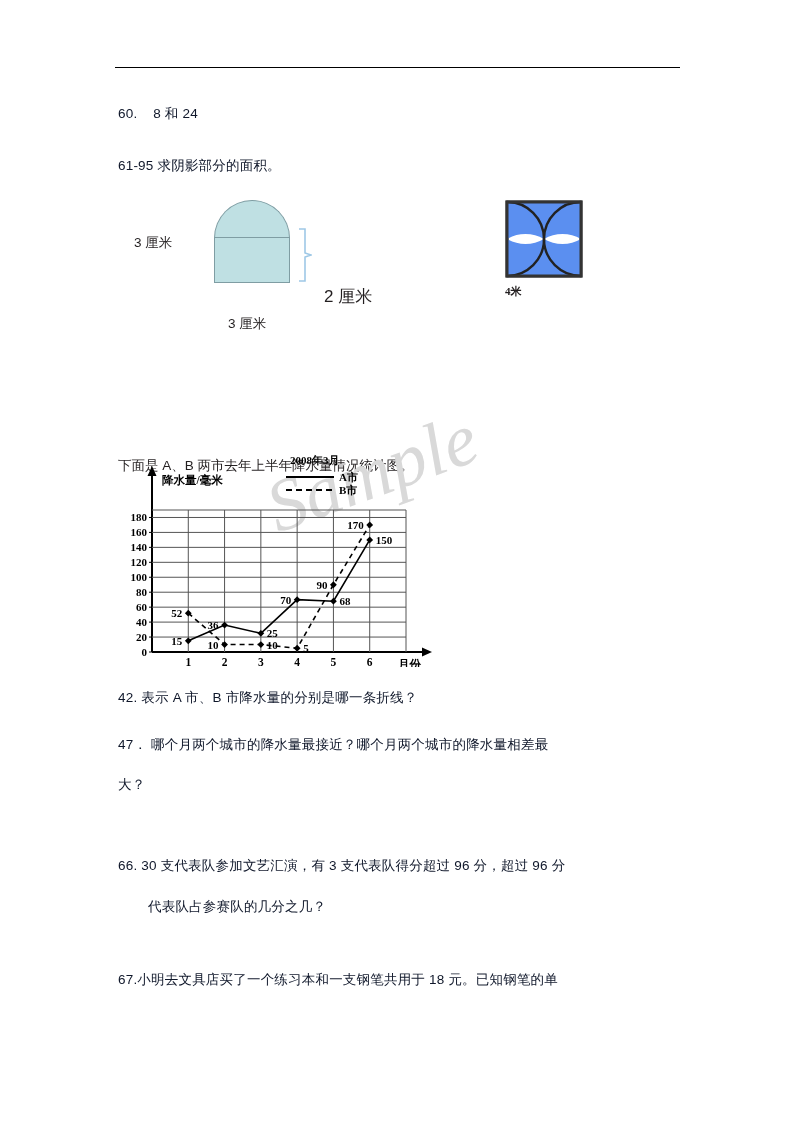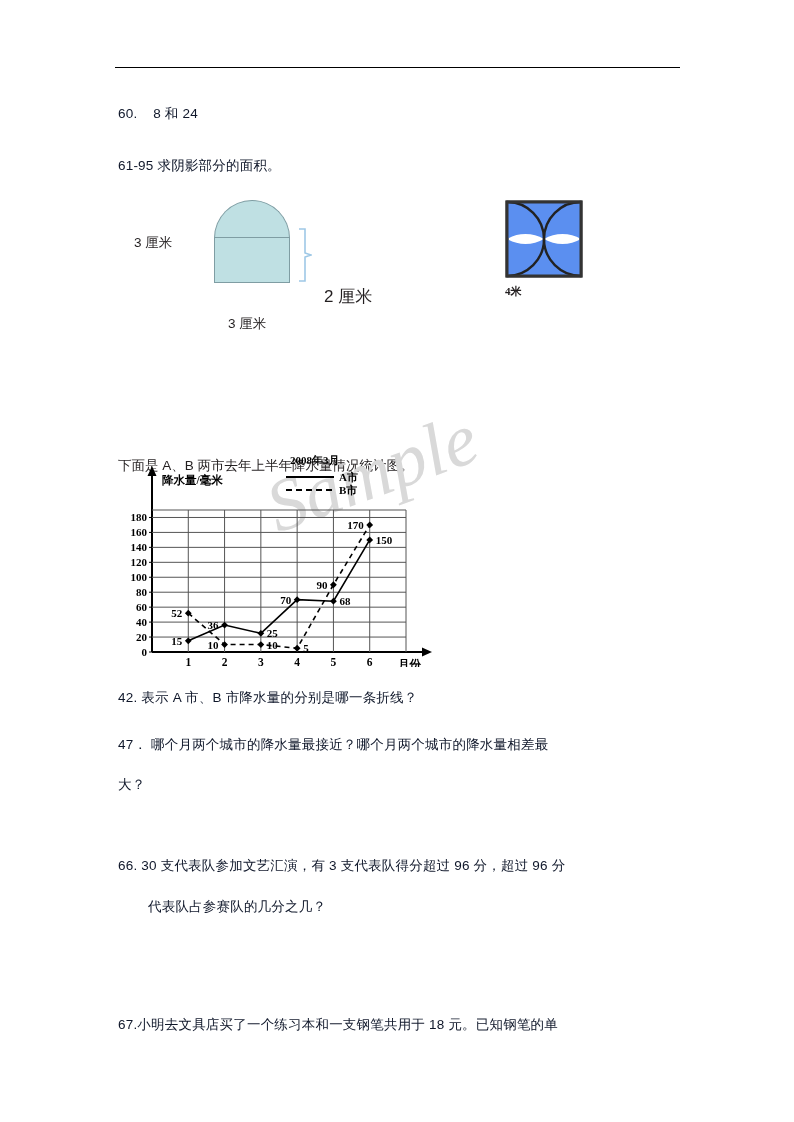--- a/index.html
+++ b/index.html
@@ -37,21 +37,21 @@
     white-space: pre;
   }
   .q60 { left: 118px; top: 104px; }
   .q6162 { left: 118px; top: 156px; }
   .q63 { left: 118px; top: 688px; }
   .q64a { left: 118px; top: 735px; }
   .q64b { left: 118px; top: 775px; }
   .q65 { left: 118px; top: 815px; }
   .q66a { left: 118px; top: 856px; }
   .q66b { left: 100px; top: 897px; margin-left: 48px; }
-  .q67 { left: 118px; top: 1015px; }
+  .q67 { left: 118px; top: 970px; }
 
   
   .fig1 {
     position: absolute;
     left: 118px;
     top: 190px;
     width: 320px;
     height: 165px;
     margin-left: 10px;
   }

